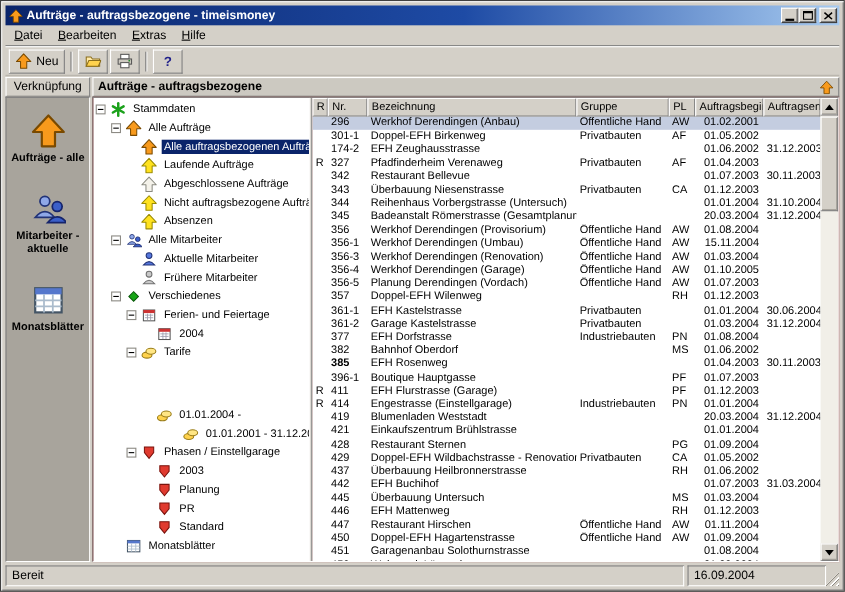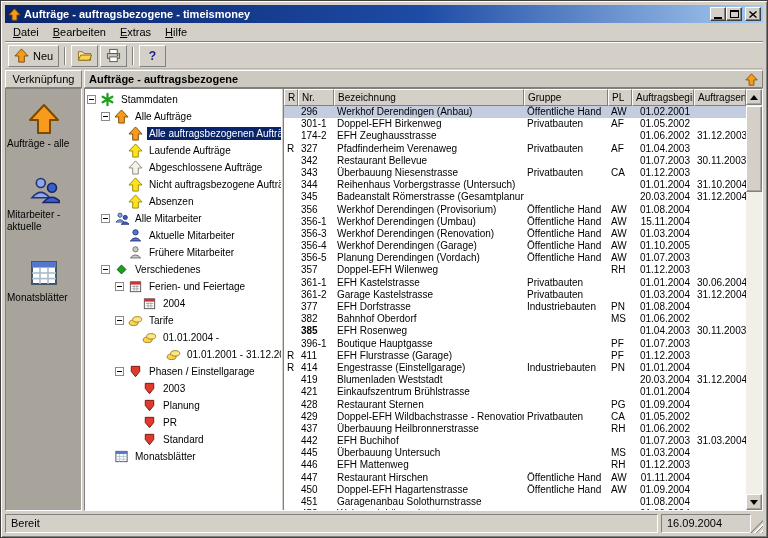--- a/index.html
+++ b/index.html
@@ -34,21 +34,21 @@
   .tb-icon { display:flex; align-items:center; justify-content:center; }
 
   
   .app-body { flex:1; display:flex; min-height:0; margin-top:1px; }
   .sidebar { flex:none; width:77px; display:flex; flex-direction:column; }
   .sidebar-header { height:18px; flex:none; background:#d4d0c8; border:1px solid; border-color:#ffffff #808080 #808080 #ffffff; padding:0; }
   .sidebar-body { flex:1; background:#a8a49c; border:1px solid; border-color:#808080 #ffffff #ffffff #808080;
     display:flex; flex-direction:column; align-items:center; padding-top:14px; gap:24px; overflow:hidden; }
   .sidebar-item { display:flex; flex-direction:column; align-items:center; gap:3px; width:100%; }
   .sidebar-item .sb-icon { display:flex; align-items:center; justify-content:center; }
-  .sidebar-item .sb-label { font-size:10px; line-height:12px; width:73px; }
+  .sidebar-item .sb-label { font-size:10px; line-height:12px; text-align:center; width:73px;font-weight:bold; }
 
   .main { flex:1; display:flex; flex-direction:column; min-width:0; margin-left:2px; }
   .main-caption { flex:none; height:18px; background:#ccc9c1; border:1px solid; border-color:#ffffff #808080 #808080 #ffffff;
     display:flex; align-items:center; padding:0 4px; font-weight:bold; }
   .caption-spring { flex:1; }
   .caption-arrow { width:14px; height:14px; display:flex; align-items:center; justify-content:center; }
 
   .panes { flex:1; display:flex; min-height:0; border:1px solid; border-color:#808080 #ffffff #ffffff #808080; background:#7f1d1d; }
   .tree-pane { flex:none; width:196px; background:#fff; overflow:hidden; padding-top:2px; font-size:10px; }
   .splitter { flex:none; width:3px; background:#d4d0c8; border-left:1px solid #ffffff; border-right:1px solid #808080; }
@@ -81,21 +81,21 @@
   .scroll-btn.up { top:0; } .scroll-btn.down { bottom:0; }
   .tri-up { width:0; height:0; border:4px solid transparent; border-bottom:5px solid #000; margin-top:-4px; }
   .tri-down { width:0; height:0; border:4px solid transparent; border-top:5px solid #000; margin-bottom:-4px; }
   .scroll-thumb { position:absolute; left:0; top:17px; width:16px; height:86px; background:#d4d0c8; border:1px solid;
     border-color:#ffffff #808080 #808080 #ffffff; box-shadow: inset -1px -1px 0 #a8a49c; }
 
   
   .statusbar { flex:none; height:22px; padding-top:3px; display:flex; gap:3px; position:relative; }
   .sb-panel { border:1px solid; border-color:#808080 #ffffff #ffffff #808080; padding:2px 5px; height:19px; overflow:hidden; white-space:nowrap; }
   .sb-left { flex:1; }
-  .sb-right { flex:none; width:90px; margin-right:12px; }
+  .sb-right { flex:none; width:126px; margin-right:12px; }
   .grip { position:absolute; right:0px; bottom:0px; width:13px; height:13px;
     background:repeating-linear-gradient(135deg, #ffffff 0 1px, #8c8880 1px 2px, transparent 2px 4px);
     clip-path:polygon(100% 0, 100% 100%, 0 100%); }
 </style>
 </head>
 <body>
 
 <div class="window">
 
   <div class="titlebar">
@@ -395,21 +395,21 @@
                 <span class="minus"></span>
               </button>
               <span class="ticon">
                 <svg width="15" height="15" viewBox="0 0 16 16">
                   <ellipse cx="6" cy="10.5" rx="4.8" ry="2.9" fill="#FFD24D" stroke="#9a7d1a"></ellipse>
                   <ellipse cx="9.8" cy="6.8" rx="4.8" ry="2.9" fill="#FFE685" stroke="#9a7d1a"></ellipse>
                 </svg>
               </span>
               <span class="tlabel">Tarife</span>
             </div>
-            <div class="tree-row" style="padding-left: 44px;">
+            <div class="tree-row" style="padding-left: 44px; margin-top: 40px;">
               <span class="tree-spacer"></span>
               <span class="ticon">
                 <svg width="15" height="15" viewBox="0 0 16 16">
                   <ellipse cx="6" cy="10.5" rx="4.8" ry="2.9" fill="#FFD24D" stroke="#9a7d1a"></ellipse>
                   <ellipse cx="9.8" cy="6.8" rx="4.8" ry="2.9" fill="#FFE685" stroke="#9a7d1a"></ellipse>
                 </svg>
               </span>
               <span class="tlabel">01.01.2004 -</span>
             </div>
             <div class="tree-row" style="padding-left: 68px;">

